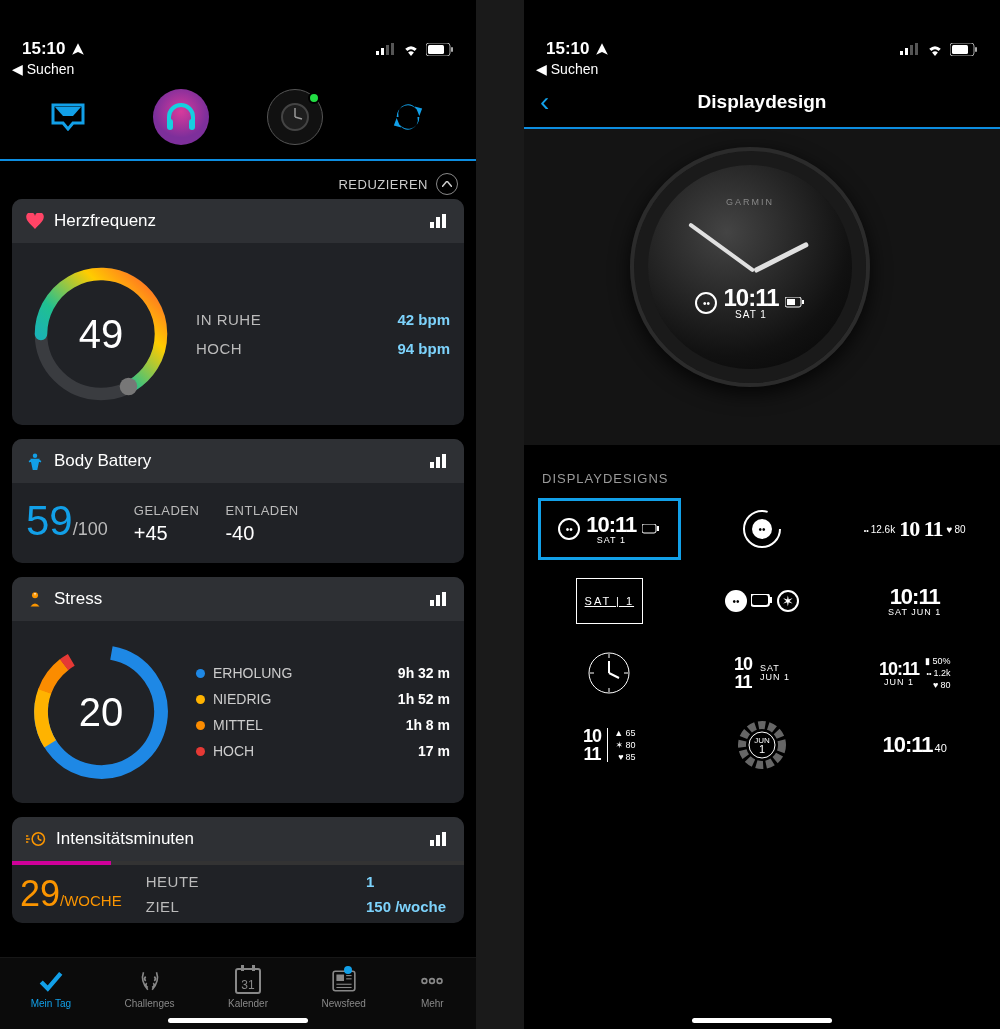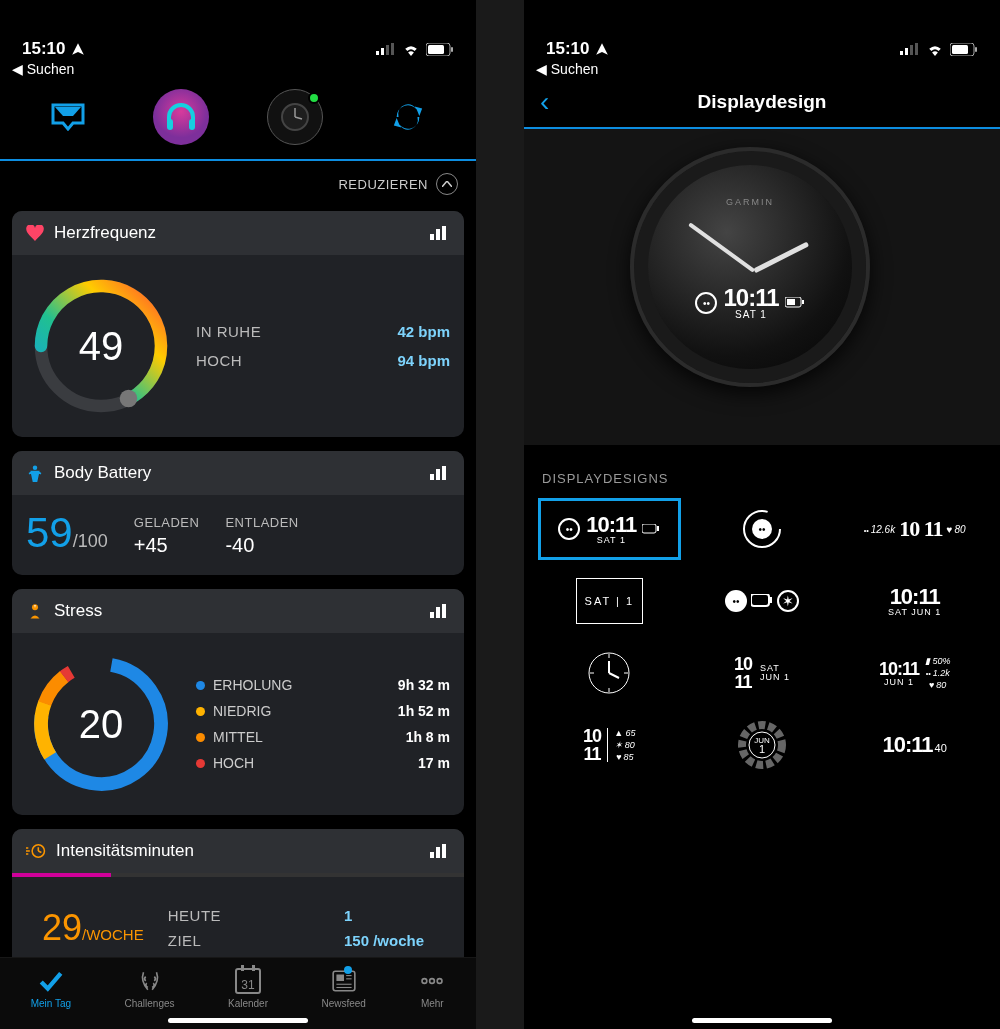--- a/index.html
+++ b/index.html
@@ -67,21 +67,21 @@
   position: relative;
 }
 .green-dot {
   position: absolute; top: 2px; right: 2px;
   width: 12px; height: 12px; border-radius: 50%;
   background: #22dd44; border: 2px solid #000;
 }
 
 .collapse-row {
   display: flex; justify-content: flex-end; align-items: center;
-  gap: 8px; padding: 12px 18px 16px;
+  gap: 8px; padding: 12px 18px 4px;
   color: #ccc; font-size: 13px; letter-spacing: 0.5px;
 }
 .collapse-btn {
   width: 22px; height: 22px; border: 1px solid #888; border-radius: 50%;
   display: flex; align-items: center; justify-content: center;
 }
 
 .cards { padding: 0 12px; display: flex; flex-direction: column; gap: 14px; }
 .card {
   background: #202226;
@@ -111,21 +111,21 @@
 .legend-row .lbl { color: #ccc; flex: 1; }
 .legend-row .val { font-weight: 600; color: #fff; }
 .body-battery-body { padding: 14px 14px 18px; display: flex; gap: 26px; align-items: flex-end; }
 .bb-score { font-size: 42px; color: #12a0e8; font-weight: 300; }
 .bb-score small { font-size: 18px; color: #bbb; }
 .bb-col { display: flex; flex-direction: column; gap: 4px; }
 .bb-col .lbl { color: #bbb; font-size: 13px; letter-spacing: 0.5px; }
 .bb-col .val { font-size: 20px; font-weight: 400; color: #fff; }
 .intensity-bar { height: 4px; background: #333; }
 .intensity-bar .fill { height: 100%; background: #d0009a; width: 22%; }
-.intensity-body { padding: 30px; display: flex; gap: 24px; align-items: flex-end; }
+.intensity-body { padding: 8px; display: flex; gap: 24px; align-items: flex-end; }
 .intensity-val { font-size: 36px; color: #fb9500; font-weight: 300; }
 .intensity-val small { font-size: 15px; color: #fb9500; }
 
 .bottom-bar {
   position: absolute; bottom: 0; left: 0; right: 0;
   background: #0b0b0b;
   display: flex; justify-content: space-around; align-items: center;
   padding: 10px 4px 20px;
   border-top: 1px solid rgba(255,255,255,0.05);
 }
@@ -195,21 +195,21 @@
   background: #000; height: 62px; border: none;
   display: flex; align-items: center; justify-content: center;
   color: #fff; font-size: 12px; font-family: "Arial Narrow", sans-serif;
   position: relative;
 }
 .face-opt.selected { border: 3px solid #12a0e8; }
 .fo-time { font-size: 22px; font-weight: 700; letter-spacing: -1px; }
 .fo-date { font-size: 9px; letter-spacing: 1px; }
 .fo-col { display: flex; flex-direction: column; align-items: center; line-height: 1; }
 .fo-row { display: flex; align-items: center; gap: 6px; }
-.fo-stack { display: flex; flex-direction: column; align-items: center; font-size: 10px; gap: 2px; font-style: italic; }
+.fo-stack { display: flex; flex-direction: column; align-items: flex-end; font-size: 10px; gap: 2px; }
 .mini-steps {
   width: 22px; height: 22px; border-radius: 50%; border: 2px solid #fff;
   display: flex; align-items: center; justify-content: center; font-size: 10px;
 }
 .tiny-heart::before { content: "♥"; margin-right: 2px; }
 .tiny-steps::before { content: "••"; font-size: 7px; margin-right: 2px; }
 .chart-icon svg { display: block; }
 </style>
 </head>
 <body>
@@ -580,21 +580,21 @@
         <div class="fo-stack">
             <span class="tiny-steps">12.6k</span>
           </div>
         <span class="fo-time" style="font-family:serif">10 11</span>
         <div class="fo-stack">
             <span class="tiny-heart">80</span>
           </div>
       </div>
     </div>
     <div class="face-opt">
-      <span style="border:1px solid #fff;padding:16px 8px;font-size:11px;letter-spacing:2px;">SAT | 1</span>
+      <span style="border:1px solid #fff;padding:16px 8px;font-size:11px;letter-spacing:2px;text-decoration:underline;">SAT | 1</span>
     </div>
     <div class="face-opt">
       <div class="fo-row" style="gap:4px;">
         <span class="mini-steps" style="background:#fff;color:#000;border:none;">••</span>
         <svg width="22" height="14">
             <rect x="0" y="0" width="18" height="12" rx="3" fill="none" stroke="#fff" stroke-width="2"></rect>
             <rect x="19" y="3" width="2" height="6" fill="#fff"></rect>
           </svg>
         <span class="mini-steps" style="font-size:14px;">✶</span>
       </div>

